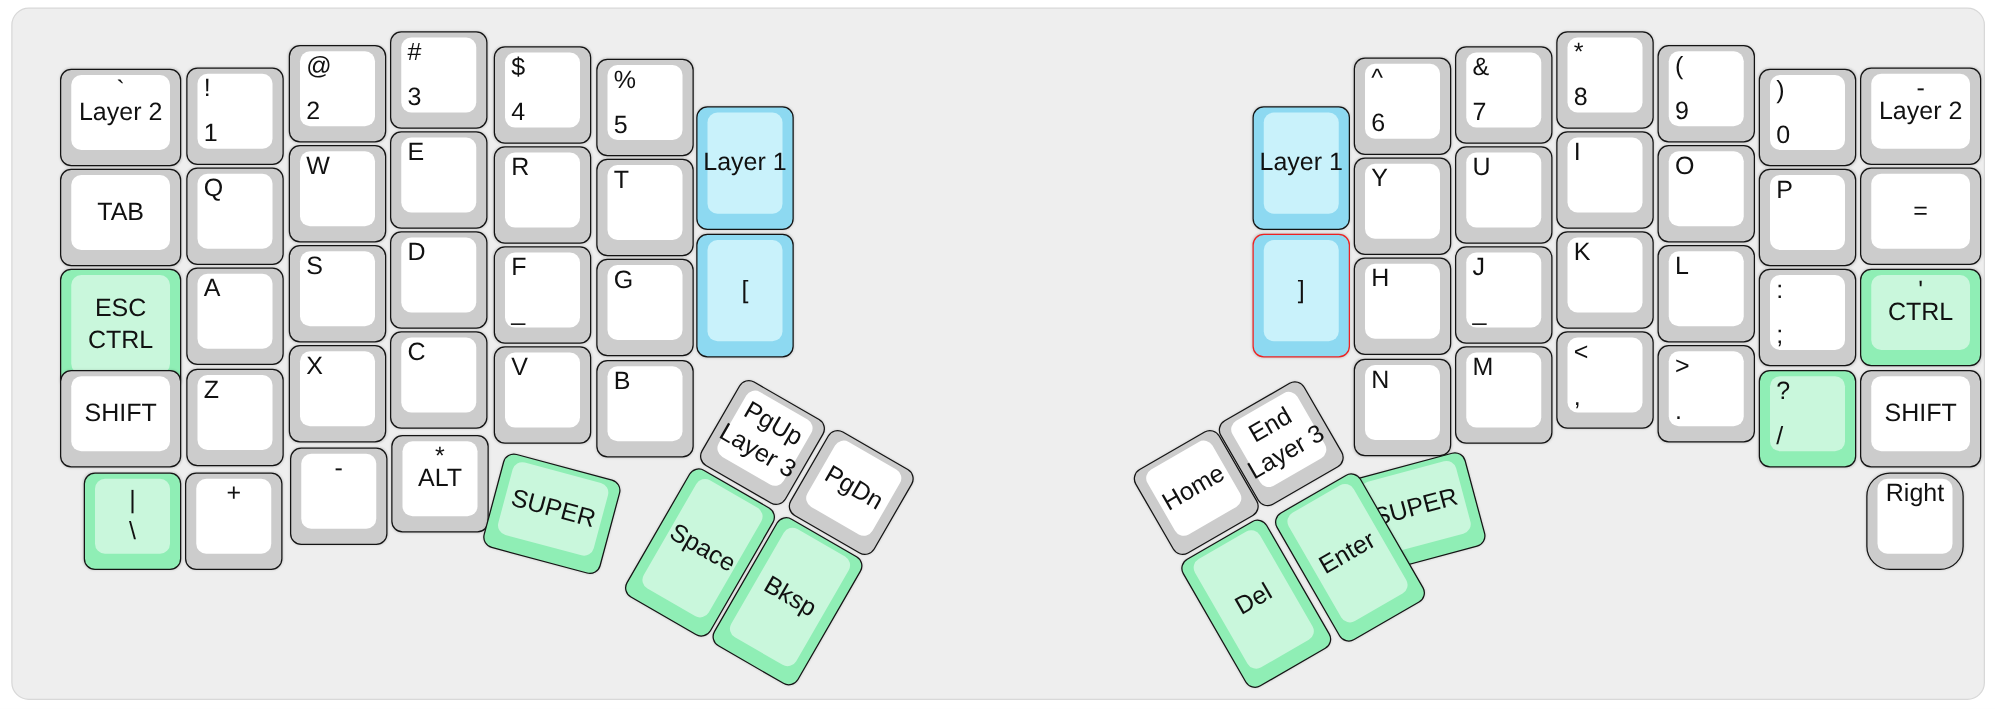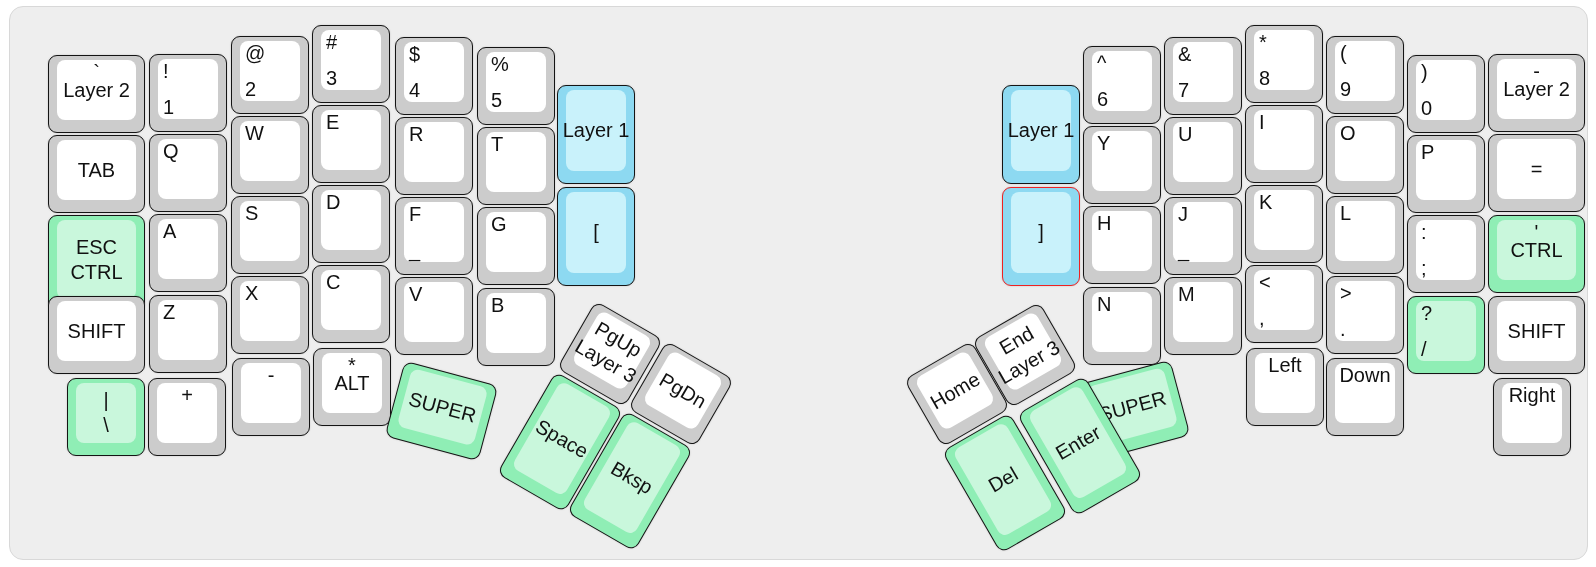--- a/index.html
+++ b/index.html
@@ -294,25 +294,20 @@
         <div class="cap">
           <div class="z z-tl"><div>K</div></div>
         </div>
       </div>
       <div class="key white" style="left: 1235px; top: 258px; width: 78px; height: 78px;">
         <div class="cap">
           <div class="z z-tl"><div>&lt;</div></div>
           <div class="z z-bl"><div>,</div></div>
         </div>
       </div>
-      <div class="key white" style="left: 1236px; top: 341px; width: 78px; height: 78px;">
-        <div class="cap">
-          <div class="z z-tc"><div>Left</div></div>
-        </div>
-      </div>
       <div class="key white" style="left: 1316px; top: 29px; width: 78px; height: 78px;">
         <div class="cap">
           <div class="z z-tl"><div>(</div></div>
           <div class="z z-bl"><div>9</div></div>
         </div>
       </div>
       <div class="key white" style="left: 1316px; top: 109px; width: 78px; height: 78px;">
         <div class="cap">
           <div class="z z-tl"><div>O</div></div>
         </div>
@@ -321,25 +316,20 @@
         <div class="cap">
           <div class="z z-tl"><div>L</div></div>
         </div>
       </div>
       <div class="key white" style="left: 1316px; top: 269px; width: 78px; height: 78px;">
         <div class="cap">
           <div class="z z-tl"><div>&gt;</div></div>
           <div class="z z-bl"><div>.</div></div>
         </div>
       </div>
-      <div class="key white" style="left: 1316px; top: 351px; width: 78px; height: 78px;">
-        <div class="cap">
-          <div class="z z-tc"><div>Down</div></div>
-        </div>
-      </div>
       <div class="key white" style="left: 1397px; top: 48px; width: 78px; height: 78px;">
         <div class="cap">
           <div class="z z-tl"><div>)</div></div>
           <div class="z z-bl"><div>0</div></div>
         </div>
       </div>
       <div class="key white" style="left: 1397px; top: 128px; width: 78px; height: 78px;">
         <div class="cap">
           <div class="z z-tl"><div>P</div></div>
         </div>
@@ -371,21 +361,21 @@
         <div class="cap">
           <div class="z z-tc"><div>'</div></div>
           <div class="z z-c"><div>CTRL</div></div>
         </div>
       </div>
       <div class="key white" style="left: 1478px; top: 289px; width: 97px; height: 78px;">
         <div class="cap">
           <div class="z z-c"><div>SHIFT</div></div>
         </div>
       </div>
-      <div class="key white" style="left: 1483px; top: 371px; width: 78px; height: 78px;">
+      <div class="key white" style="left: 1483px; top: 371px; width: 78px; height: 78px; border-radius: 19px;">
         <div class="cap">
           <div class="z z-tc"><div>Right</div></div>
         </div>
       </div>
       <div class="key white" style="left: 908px; top: 348px; width: 78px; height: 78px; transform: rotate(-30deg);">
         <div class="cap">
           <div class="z z-c"><div>Home</div></div>
         </div>
       </div>
       <div class="key white" style="left: 976px; top: 309px; width: 78px; height: 78px; transform: rotate(-30deg);">

